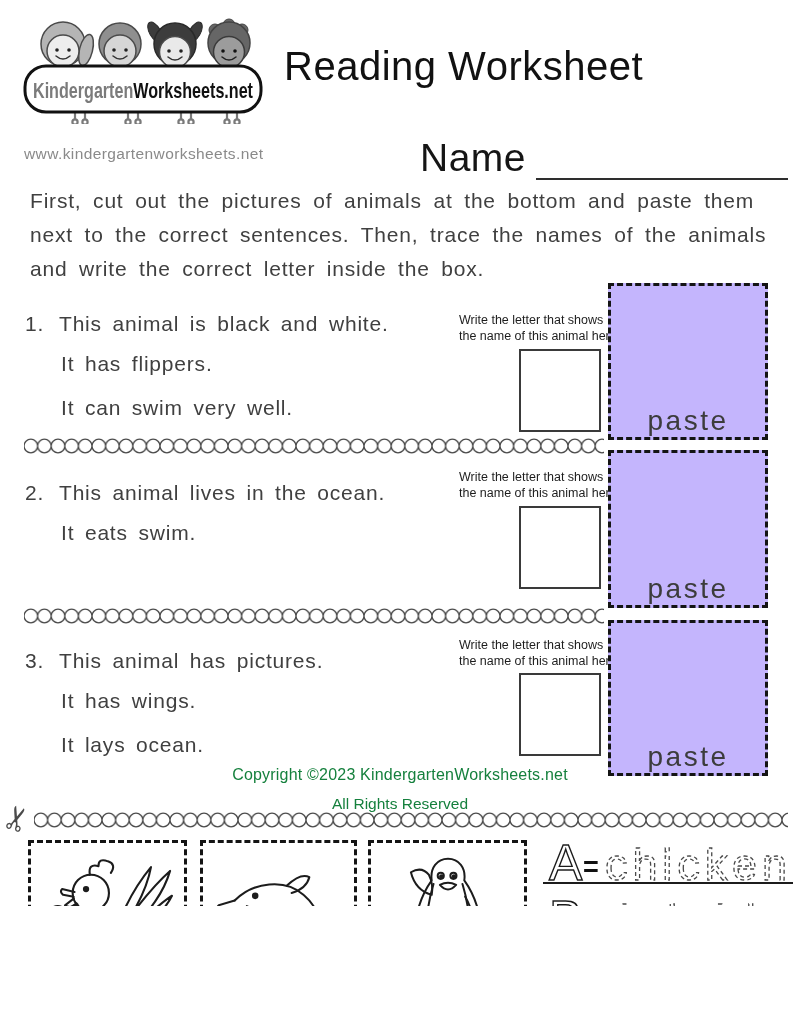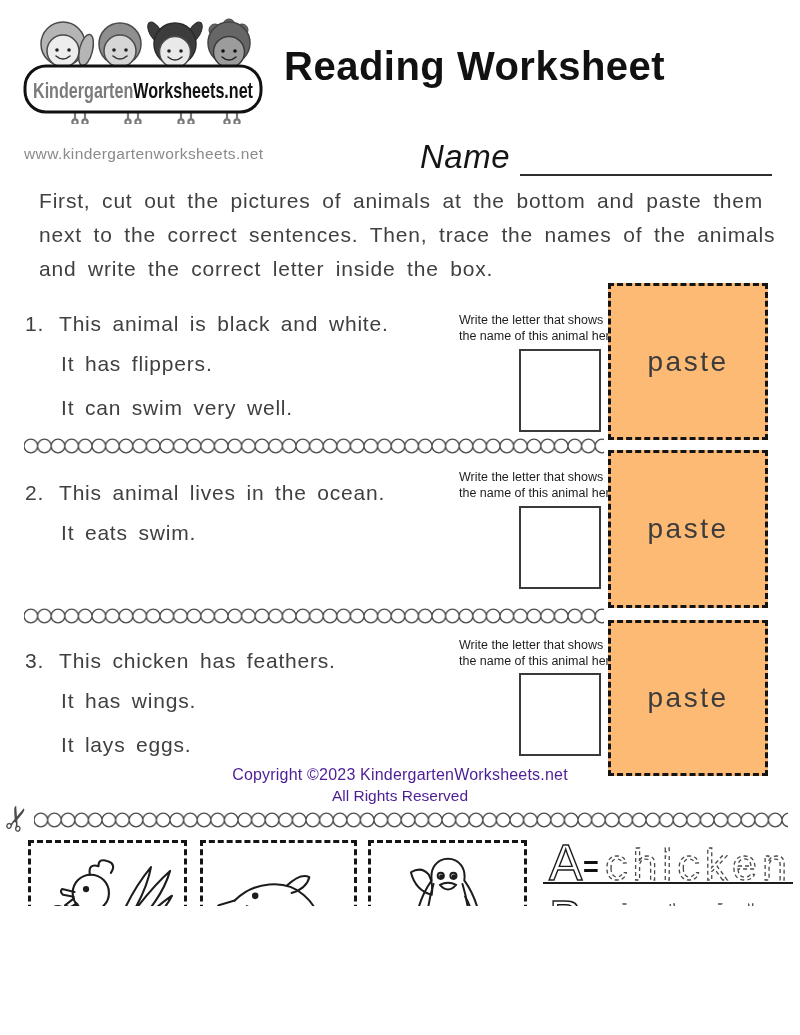--- a/index.html
+++ b/index.html
@@ -5,53 +5,53 @@
   * { margin:0; padding:0; box-sizing:border-box; }
   html,body { background:#fff; }
   .page {
     position:relative; width:800px; height:906px; background:#fff;
     font-family:"Liberation Sans", sans-serif; color:#1a1a1a; overflow:hidden;
   }
   
   .logo { position:absolute; left:20px; top:12px; width:250px; }
   .logo-url { font-size:15.5px; color:#8a8a8a; letter-spacing:.4px; margin-top:17px; padding-left:4px; }
   
-  .title { position:absolute; left:284px; top:44px; font-size:40px; font-weight:bold; letter-spacing:.5px; color:#111; }
+  .title { position:absolute; left:284px; top:44px; font-size:40px; font-weight:normal; letter-spacing:.5px; color:#111; }
   .name-row { position:absolute; left:420px; top:136px; display:flex; align-items:flex-end; }
-  .name-label { font-size:33px; color:#151515; letter-spacing:.5px;font-style:italic; }
+  .name-label { font-size:39px; color:#151515; letter-spacing:.5px; }
   .name-line { display:inline-block; width:252px; border-bottom:2px solid #2e2e2e; height:40px; margin-left:10px; }
   
   .instructions {
-    position:absolute; left:39px; top:184px; width:748px;
+    position:absolute; left:30px; top:184px; width:748px;
     font-size:21px; line-height:1.62; color:#404040; letter-spacing:.8px; word-spacing:5px;
   }
   
   .q { position:absolute; left:25px; width:420px; color:#404040; }
   .q-line1 { display:flex; font-size:21px; letter-spacing:.8px; word-spacing:4px; }
   .q-num { width:34px; flex:none; }
   .q-line { position:absolute; left:36px; font-size:21px; letter-spacing:.8px; word-spacing:4px; }
   .q-line.l2 { top:40px; }
   .q-line.l3 { top:84px; }
   .hint { position:absolute; left:459px; width:163px; font-size:12.5px; line-height:1.25; color:#1d1d1d; }
   .write-box { position:absolute; left:519px; width:82px; height:83px; border:2px solid #3a3a3a; background:#fff; }
   .paste-box {
-    position:absolute; left:608px; width:160px; border:3px dashed #141414; background:#fdba74;
-    display:flex; align-items:center; justify-content:center;
+    position:absolute; left:608px; width:160px; border:3px dashed #141414; background:#c4b5fd;
+    display:flex; align-items:flex-end; justify-content:center;
   }
   .paste-label { font-size:28px; letter-spacing:2.5px; color:#3c3c3c; word-spacing:2px; }
   
   .chain { position:absolute; height:18px; }
   .scissors {
     position:absolute; left:3px; top:799px; font-size:33px; color:#4a4a4a;
     display:inline-block; transform:rotate(-72deg);
   }
   
-  .copyright { position:absolute; left:0; top:766px; width:800px; text-align:center; color:#4c1d95; }
+  .copyright { position:absolute; left:0; top:766px; width:800px; text-align:center; color:#15803d; }
   .copyright .c1 { font-size:16px; letter-spacing:.2px; }
-  .copyright .c2 { font-size:15.5px; margin-top:3px; }
+  .copyright .c2 { font-size:15.5px; margin-top:11px; }
   
   .cutout { position:absolute; top:840px; height:163px; border:3px dashed #141414; background:#fff;
             display:flex; align-items:center; justify-content:center; }
   .cutout svg { overflow:visible; }
   
   .key-row { position:absolute; left:543px; width:250px; height:48px; border-bottom:2.5px solid #1c1c1c; }
   .key-row svg { overflow:visible; }
   .key-letter { font-family:"Liberation Sans", sans-serif; font-size:50px; fill:none; stroke:#1a1a1a; stroke-width:1.4px; }
   .key-eq { font-family:"Liberation Sans", sans-serif; font-size:27px; font-weight:bold; fill:#111; }
   .trace-word { font-family:"Liberation Sans", sans-serif; font-size:45px; fill:none; stroke:#4a4a4a; stroke-width:1.3px; stroke-dasharray:4 3; }
@@ -177,24 +177,24 @@
     <span class="paste-label">paste</span>
   </div>
 
   <svg class="chain" style="left:24px;top:607px" width="580" height="18">
     <rect width="580" height="18" fill="url(#loops)"></rect>
   </svg>
 
   <div class="q" style="top:649px">
     <div class="q-line1">
       <span class="q-num">3.</span>
-      <span>This chicken has feathers.</span>
+      <span>This animal has pictures.</span>
     </div>
     <div class="q-line l2">It has wings.</div>
-    <div class="q-line l3">It lays eggs.</div>
+    <div class="q-line l3">It lays ocean.</div>
   </div>
   <div class="hint" style="top:638px">Write the letter that shows the name of this animal here.</div>
   <div class="write-box" style="top:673px"></div>
   <div class="paste-box" style="top:620px;height:156px">
     <span class="paste-label">paste</span>
   </div>
 
   <div class="copyright">
     <div class="c1">Copyright ©2023 KindergartenWorksheets.net</div>
     <div class="c2">All Rights Reserved</div>

